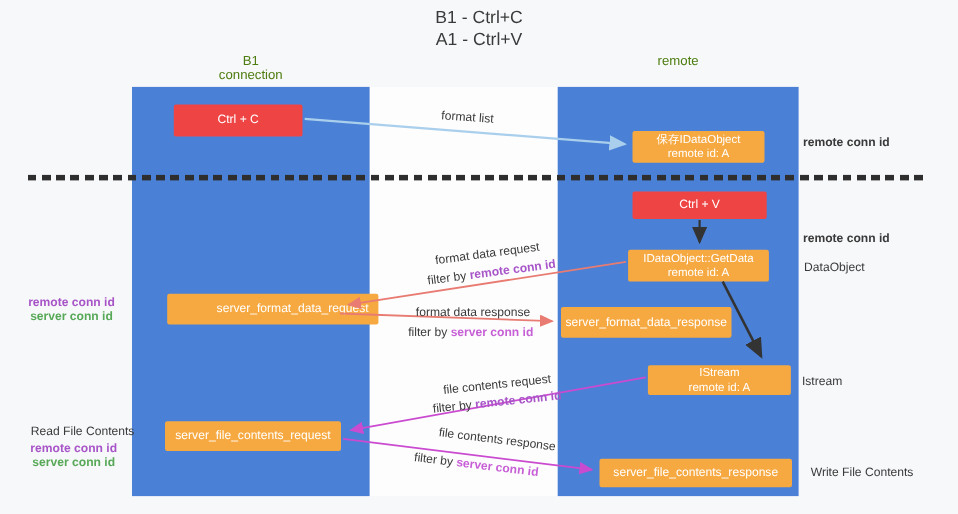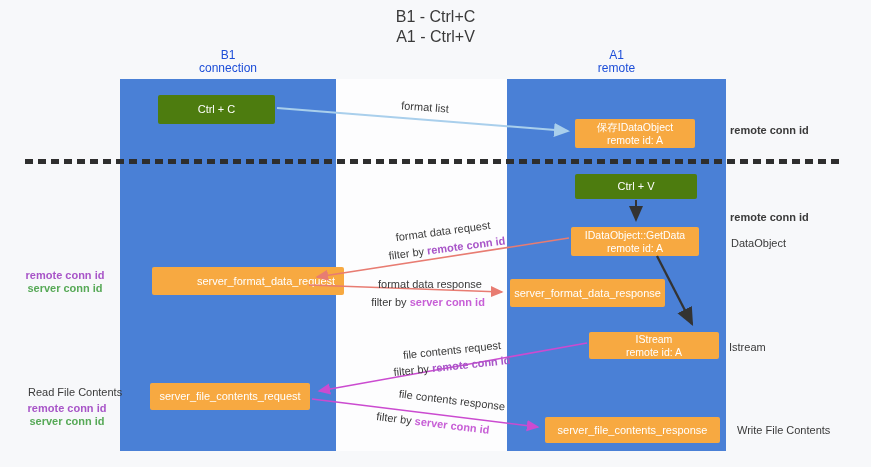--- a/index.html
+++ b/index.html
@@ -3,26 +3,26 @@
 <meta charset="utf-8">
 <style>
   html,body{margin:0;padding:0;}
   body{background:#f7f8fa;font-family:"Liberation Sans","DejaVu Sans",sans-serif;}
   .canvas{position:relative;width:871px;height:467px;background:#f7f8fa;overflow:hidden;}
   .gap-strip{position:absolute;left:336px;top:79px;width:171px;height:372px;background:#fdfdfe;}
   .col{position:absolute;top:79px;height:372px;background:#4a80d6;}
   .col-left{left:120px;width:216px;}
   .col-right{left:507px;width:219px;}
   .title{position:absolute;left:0;top:7px;width:871px;text-align:center;color:#3a3a3a;font-size:16px;line-height:20px;}
-  .colhead{position:absolute;top:49px;text-align:center;color:#1d4ed8;font-size:12px;line-height:13px;}
+  .colhead{position:absolute;top:49px;text-align:center;color:#4d7c0f;font-size:12px;line-height:13px;}
   .colhead.left{left:120px;width:216px;}
   .colhead.right{left:507px;width:219px;}
   .box{position:absolute;display:flex;flex-direction:column;align-items:center;justify-content:center;
        color:#ffffff;font-size:11px;line-height:13px;text-align:center;border-radius:2px;}
-  .green{background:#4d7c0f;}
+  .green{background:#ef4444;}
   .orange{background:#f7a941;}
   .box .l2{font-size:10.5px;}
   .dashline{position:absolute;left:25px;top:159px;width:818px;height:5px;
        background:repeating-linear-gradient(90deg,#2e2e2e 0 8px,transparent 8px 13px);}
   .lbl{position:absolute;white-space:nowrap;font-size:11px;color:#3a3a3a;transform:translate(-50%,-50%);}
   .lbl .fb{margin-right:0.28em;}
   .purple{color:#a855c8;font-weight:bold;}
   .orchid{color:#c75fd6;font-weight:bold;}
   .greent{color:#57a957;font-weight:bold;}
   .side{position:absolute;white-space:nowrap;font-size:11px;color:#3a3a3a;}
@@ -37,21 +37,20 @@
   <div class="title">
     <div>B1 - Ctrl+C</div>
     <div>A1 - Ctrl+V</div>
   </div>
 
   <div class="colhead left">
     <div>B1</div>
     <div>connection</div>
   </div>
   <div class="colhead right">
-    <div>A1</div>
     <div>remote</div>
   </div>
 
   <div class="gap-strip"></div>
   <div class="col col-left"></div>
   <div class="col col-right"></div>
 
   <div class="box green" style="left:158px;top:95px;width:117px;height:29px;">
     <div>Ctrl + C</div>
   </div>

